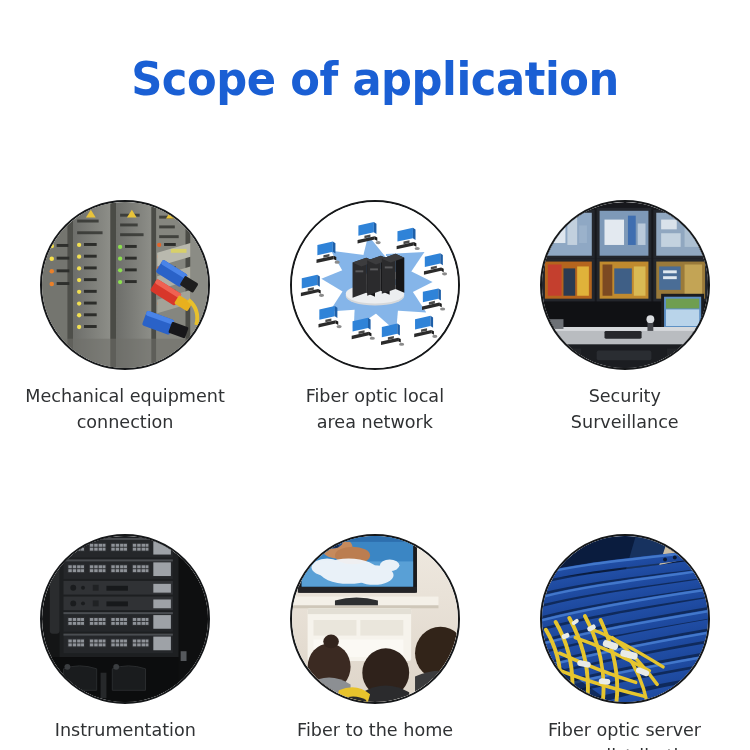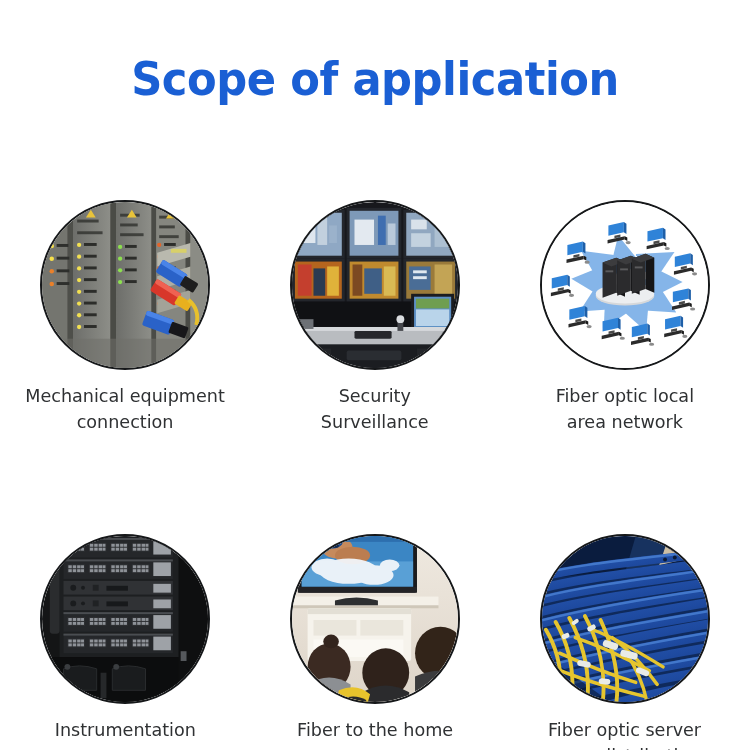--- a/index.html
+++ b/index.html
@@ -219,101 +219,20 @@
         </svg>
       </div>
       <div class="caption">Mechanical equipment
 connection</div>
     </div>
 
     <div class="cell">
       <div class="circle">
         <svg viewBox="0 0 170 170" xmlns="http://www.w3.org/2000/svg" aria-hidden="true">
           <defs>
-            <clipPath id="c3">
-                <circle cx="85" cy="85" r="85"></circle>
-              </clipPath>
-          </defs>
-          <g clip-path="url(#c3)">
-            <rect x="0" y="0" width="170" height="170" fill="#17181c"></rect>
-
-            <g>
-              <rect x="0" y="8" width="54" height="50" fill="#23262c"></rect>
-              <rect x="3" y="11" width="48" height="44" fill="#8fa8c4"></rect>
-              <rect x="8" y="20" width="16" height="22" fill="#dfe6ee"></rect>
-              <rect x="26" y="16" width="10" height="28" fill="#c2d0de"></rect>
-              <rect x="38" y="24" width="8" height="18" fill="#9bb2cb"></rect>
-
-              <rect x="56" y="6" width="56" height="52" fill="#23262c"></rect>
-              <rect x="59" y="9" width="50" height="46" fill="#7e99b8"></rect>
-              <rect x="64" y="18" width="20" height="26" fill="#e3e9f0"></rect>
-              <rect x="88" y="14" width="8" height="30" fill="#3f6eb0"></rect>
-              <rect x="98" y="22" width="8" height="22" fill="#b9c9da"></rect>
-
-              <rect x="114" y="8" width="56" height="50" fill="#23262c"></rect>
-              <rect x="117" y="11" width="50" height="44" fill="#90a7c0"></rect>
-              <rect x="122" y="18" width="16" height="10" fill="#d9e2ea"></rect>
-              <rect x="122" y="32" width="20" height="14" fill="#c3d2df"></rect>
-              <rect x="146" y="18" width="18" height="28" fill="#adc0d2"></rect>
-            </g>
-
-            <g>
-              <rect x="0" y="58" width="54" height="44" fill="#23262c"></rect>
-              <rect x="3" y="61" width="48" height="38" fill="#b5651e"></rect>
-              <rect x="6" y="64" width="14" height="32" fill="#c43f2e"></rect>
-              <rect x="22" y="68" width="12" height="28" fill="#2a3b52"></rect>
-              <rect x="36" y="66" width="12" height="30" fill="#e0b23a"></rect>
-
-              <rect x="56" y="58" width="56" height="44" fill="#23262c"></rect>
-              <rect x="59" y="61" width="50" height="38" fill="#c08a2e"></rect>
-              <rect x="62" y="64" width="10" height="32" fill="#7c4a22"></rect>
-              <rect x="74" y="68" width="18" height="26" fill="#3f5f86"></rect>
-              <rect x="94" y="66" width="12" height="30" fill="#d9ba54"></rect>
-
-              <rect x="114" y="58" width="56" height="44" fill="#23262c"></rect>
-              <rect x="117" y="61" width="50" height="38" fill="#9a7a3a"></rect>
-              <rect x="120" y="66" width="22" height="24" fill="#4a6d96"></rect>
-              <rect x="124" y="70" width="14" height="3" fill="#dfe8f0"></rect>
-              <rect x="124" y="76" width="14" height="3" fill="#dfe8f0"></rect>
-              <rect x="146" y="64" width="18" height="32" fill="#c3a455"></rect>
-            </g>
-
-            <rect x="0" y="102" width="170" height="28" fill="#101114"></rect>
-
-            <rect x="122" y="94" width="44" height="40" fill="#1b1c20"></rect>
-            <rect x="125" y="97" width="38" height="32" fill="#5d8fc4"></rect>
-            <rect x="127" y="110" width="34" height="17" fill="#b9d4ea"></rect>
-            <rect x="127" y="99" width="34" height="10" fill="#6f9e50"></rect>
-            <rect x="140" y="134" width="8" height="5" fill="#2a2b30"></rect>
-
-            <rect x="0" y="130" width="170" height="16" fill="#b9bcc0"></rect>
-            <rect x="0" y="128" width="170" height="4" fill="#d6d9dc"></rect>
-
-            <rect x="64" y="132" width="38" height="8" rx="1.5" fill="#26272b"></rect>
-
-            <rect x="108" y="120" width="6" height="12" fill="#45474c"></rect>
-            <circle cx="111" cy="120" r="4" fill="#dadde0"></circle>
-
-            <rect x="8" y="120" width="14" height="10" fill="#6d7176"></rect>
-
-            <rect x="0" y="146" width="170" height="24" fill="#1b1d21"></rect>
-            <rect x="56" y="152" width="56" height="10" rx="2" fill="#2a2d32"></rect>
-            <rect x="0" y="150" width="40" height="20" fill="#232529"></rect>
-            <rect x="128" y="150" width="42" height="20" fill="#232529"></rect>
-          </g>
-        </svg>
-      </div>
-      <div class="caption">Security
-Surveillance</div>
-    </div>
-
-    <div class="cell">
-      <div class="circle">
-        <svg viewBox="0 0 170 170" xmlns="http://www.w3.org/2000/svg" aria-hidden="true">
-          <defs>
             <clipPath id="c2">
                 <circle cx="85" cy="85" r="85"></circle>
               </clipPath>
             <g id="pc">
               <path d="M0 0 l18 -4 v12 l-18 4 z" fill="#2f83d8"></path>
               <path d="M18 -4 l3 2 v12 l-3 -2 z" fill="#1e5fa8"></path>
               <path d="M7 12 l7 -1.5 v3 l-7 1.5 z" fill="#4a4a4a"></path>
               <path d="M-1 17 l20 -4.5 v4 l-20 4.5 z" fill="#2b2b2b"></path>
               <path d="M19 12.5 l3 1.5 v4 l-3 -1.5 z" fill="#1a1a1a"></path>
               <ellipse cx="23" cy="20" rx="3" ry="1.8" fill="#8b8b8b"></ellipse>
@@ -385,20 +304,101 @@
                 <use href="#pc"></use>
               </g>
             <g transform="translate(92,128) scale(0.88)">
                 <use href="#pc"></use>
               </g>
           </g>
         </svg>
       </div>
       <div class="caption">Fiber optic local
 area network</div>
+    </div>
+
+    <div class="cell">
+      <div class="circle">
+        <svg viewBox="0 0 170 170" xmlns="http://www.w3.org/2000/svg" aria-hidden="true">
+          <defs>
+            <clipPath id="c3">
+                <circle cx="85" cy="85" r="85"></circle>
+              </clipPath>
+          </defs>
+          <g clip-path="url(#c3)">
+            <rect x="0" y="0" width="170" height="170" fill="#17181c"></rect>
+
+            <g>
+              <rect x="0" y="8" width="54" height="50" fill="#23262c"></rect>
+              <rect x="3" y="11" width="48" height="44" fill="#8fa8c4"></rect>
+              <rect x="8" y="20" width="16" height="22" fill="#dfe6ee"></rect>
+              <rect x="26" y="16" width="10" height="28" fill="#c2d0de"></rect>
+              <rect x="38" y="24" width="8" height="18" fill="#9bb2cb"></rect>
+
+              <rect x="56" y="6" width="56" height="52" fill="#23262c"></rect>
+              <rect x="59" y="9" width="50" height="46" fill="#7e99b8"></rect>
+              <rect x="64" y="18" width="20" height="26" fill="#e3e9f0"></rect>
+              <rect x="88" y="14" width="8" height="30" fill="#3f6eb0"></rect>
+              <rect x="98" y="22" width="8" height="22" fill="#b9c9da"></rect>
+
+              <rect x="114" y="8" width="56" height="50" fill="#23262c"></rect>
+              <rect x="117" y="11" width="50" height="44" fill="#90a7c0"></rect>
+              <rect x="122" y="18" width="16" height="10" fill="#d9e2ea"></rect>
+              <rect x="122" y="32" width="20" height="14" fill="#c3d2df"></rect>
+              <rect x="146" y="18" width="18" height="28" fill="#adc0d2"></rect>
+            </g>
+
+            <g>
+              <rect x="0" y="58" width="54" height="44" fill="#23262c"></rect>
+              <rect x="3" y="61" width="48" height="38" fill="#b5651e"></rect>
+              <rect x="6" y="64" width="14" height="32" fill="#c43f2e"></rect>
+              <rect x="22" y="68" width="12" height="28" fill="#2a3b52"></rect>
+              <rect x="36" y="66" width="12" height="30" fill="#e0b23a"></rect>
+
+              <rect x="56" y="58" width="56" height="44" fill="#23262c"></rect>
+              <rect x="59" y="61" width="50" height="38" fill="#c08a2e"></rect>
+              <rect x="62" y="64" width="10" height="32" fill="#7c4a22"></rect>
+              <rect x="74" y="68" width="18" height="26" fill="#3f5f86"></rect>
+              <rect x="94" y="66" width="12" height="30" fill="#d9ba54"></rect>
+
+              <rect x="114" y="58" width="56" height="44" fill="#23262c"></rect>
+              <rect x="117" y="61" width="50" height="38" fill="#9a7a3a"></rect>
+              <rect x="120" y="66" width="22" height="24" fill="#4a6d96"></rect>
+              <rect x="124" y="70" width="14" height="3" fill="#dfe8f0"></rect>
+              <rect x="124" y="76" width="14" height="3" fill="#dfe8f0"></rect>
+              <rect x="146" y="64" width="18" height="32" fill="#c3a455"></rect>
+            </g>
+
+            <rect x="0" y="102" width="170" height="28" fill="#101114"></rect>
+
+            <rect x="122" y="94" width="44" height="40" fill="#1b1c20"></rect>
+            <rect x="125" y="97" width="38" height="32" fill="#5d8fc4"></rect>
+            <rect x="127" y="110" width="34" height="17" fill="#b9d4ea"></rect>
+            <rect x="127" y="99" width="34" height="10" fill="#6f9e50"></rect>
+            <rect x="140" y="134" width="8" height="5" fill="#2a2b30"></rect>
+
+            <rect x="0" y="130" width="170" height="16" fill="#b9bcc0"></rect>
+            <rect x="0" y="128" width="170" height="4" fill="#d6d9dc"></rect>
+
+            <rect x="64" y="132" width="38" height="8" rx="1.5" fill="#26272b"></rect>
+
+            <rect x="108" y="120" width="6" height="12" fill="#45474c"></rect>
+            <circle cx="111" cy="120" r="4" fill="#dadde0"></circle>
+
+            <rect x="8" y="120" width="14" height="10" fill="#6d7176"></rect>
+
+            <rect x="0" y="146" width="170" height="24" fill="#1b1d21"></rect>
+            <rect x="56" y="152" width="56" height="10" rx="2" fill="#2a2d32"></rect>
+            <rect x="0" y="150" width="40" height="20" fill="#232529"></rect>
+            <rect x="128" y="150" width="42" height="20" fill="#232529"></rect>
+          </g>
+        </svg>
+      </div>
+      <div class="caption">Security
+Surveillance</div>
     </div>
   </div>
 
   <div class="row row-2">
 
     <div class="cell">
       <div class="circle">
         <svg viewBox="0 0 170 170" xmlns="http://www.w3.org/2000/svg" aria-hidden="true">
           <defs>
             <clipPath id="c4">

